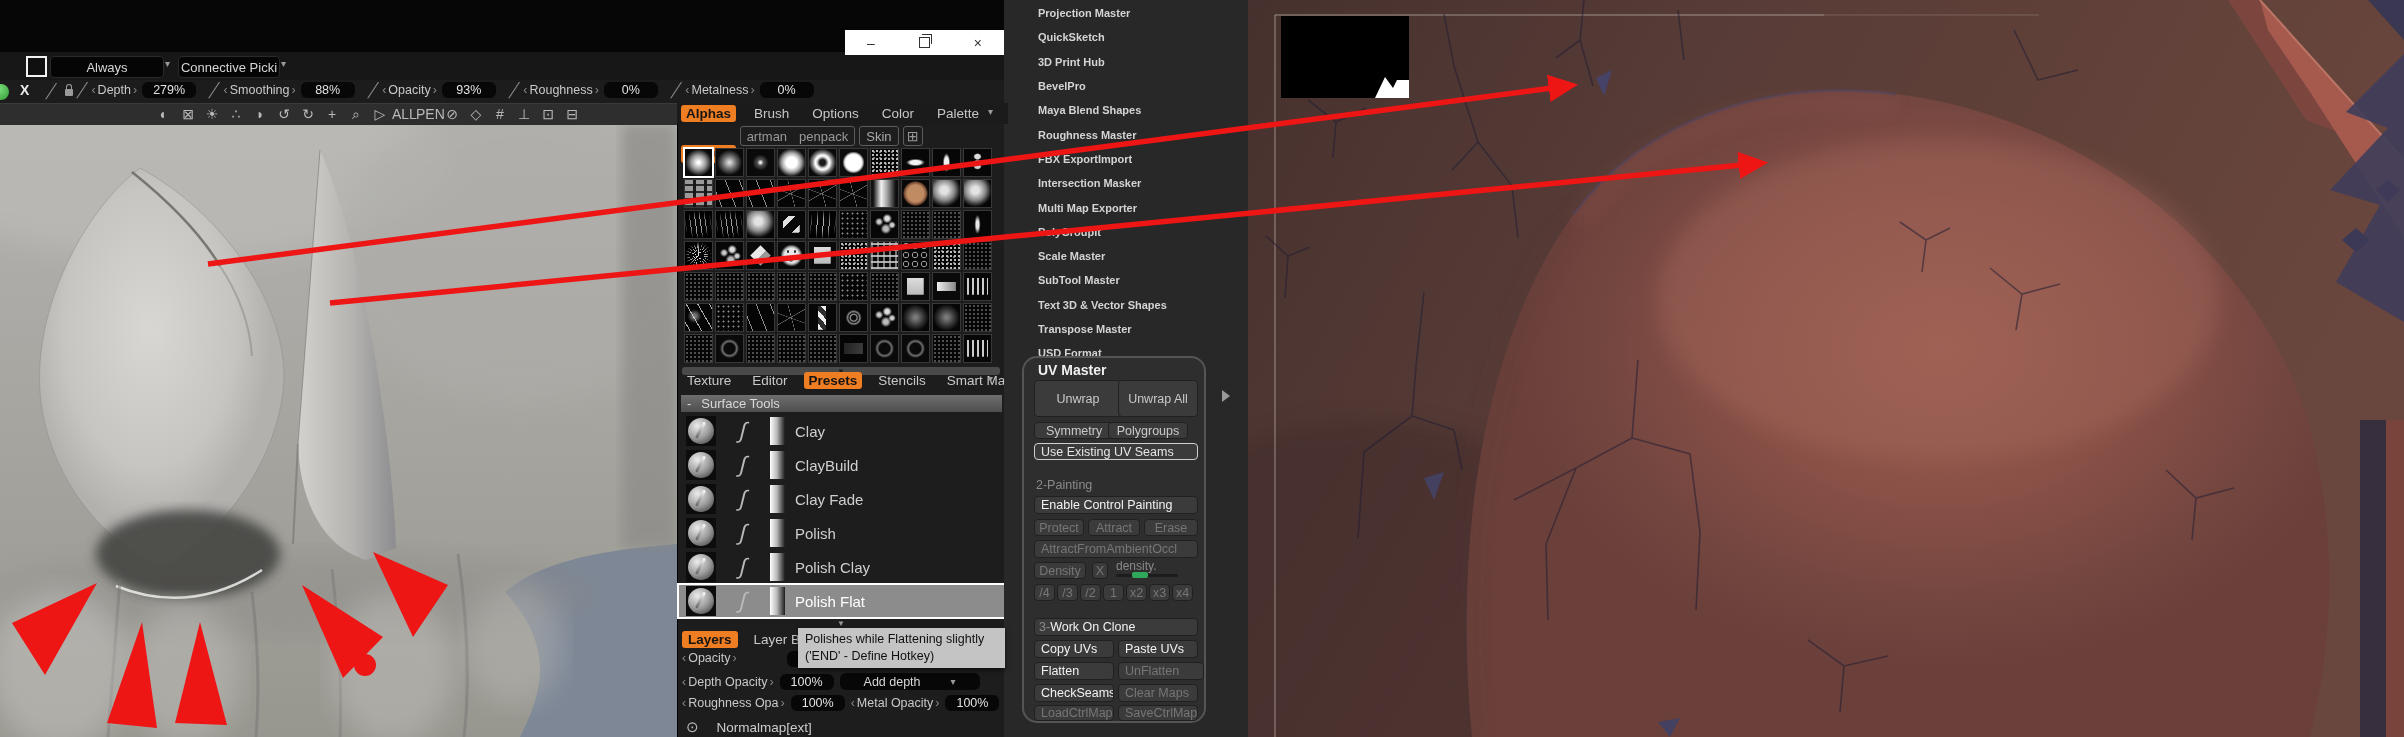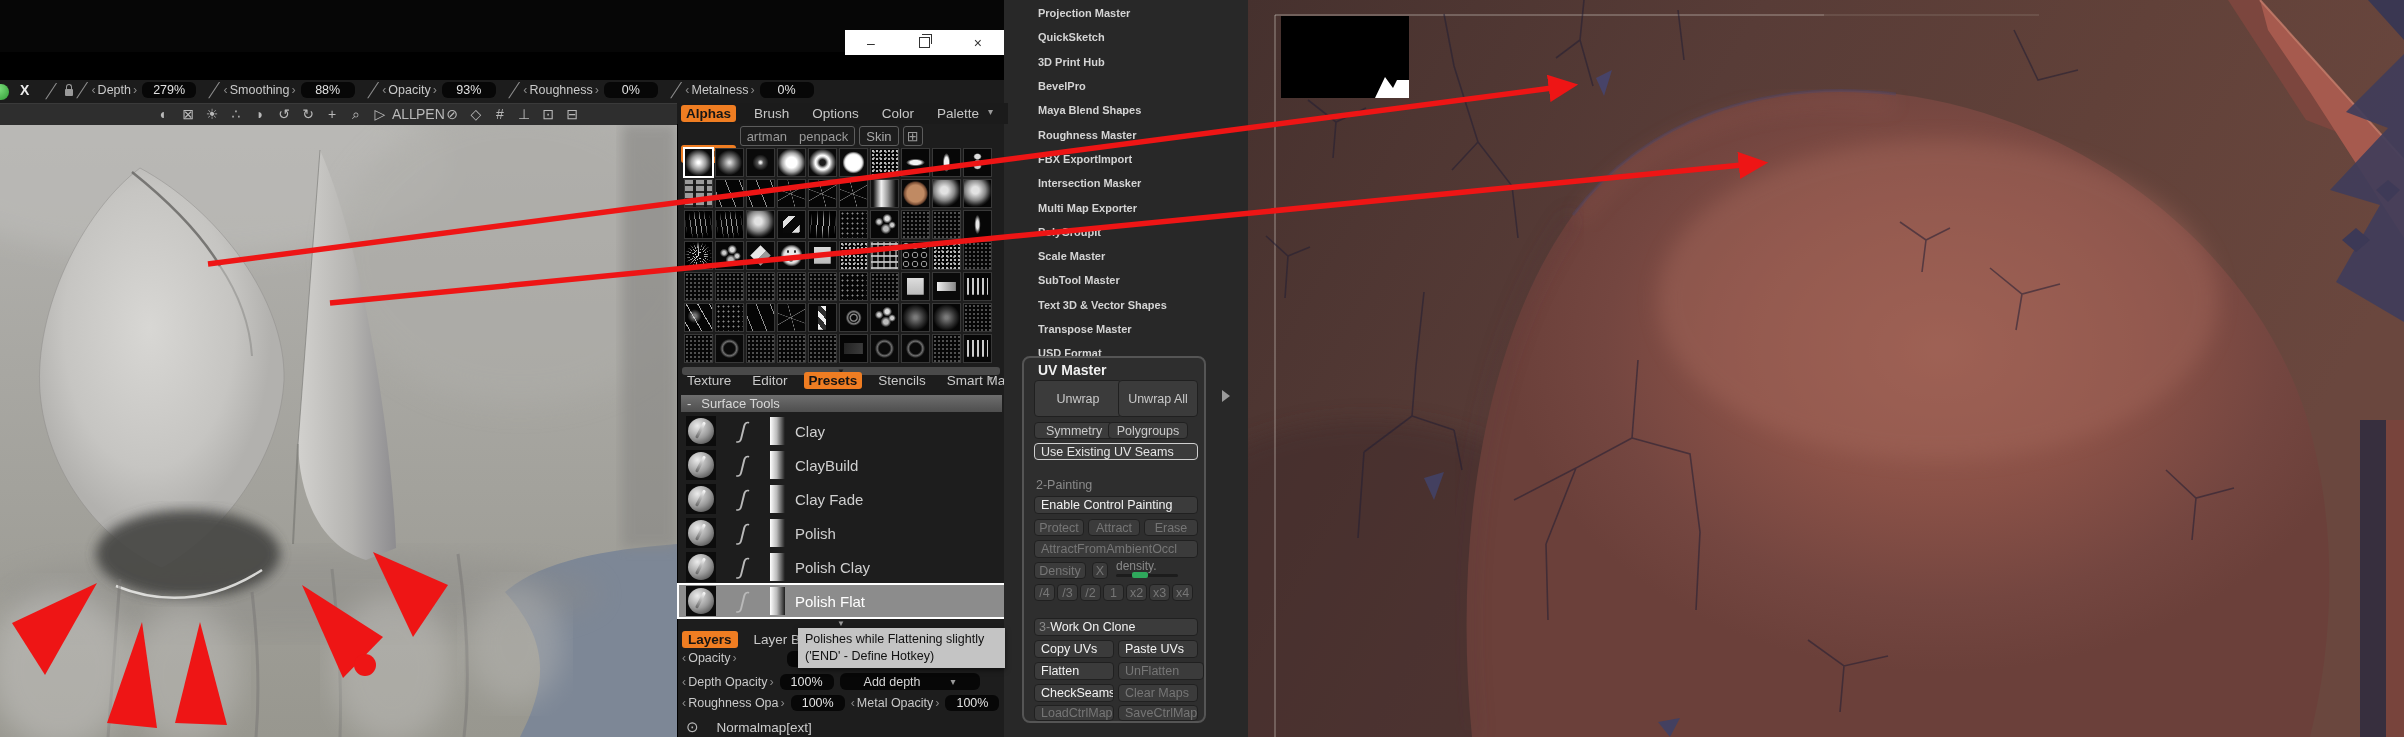--- a/index.html
+++ b/index.html
@@ -142,21 +142,21 @@
       box-shadow:0 2px 5px rgba(0,0,0,.5);}
   .eye{color:#b9b9b9;font-size:15px;}
   
   #plugin-col{left:1004px;top:0;width:244px;height:737px;background:#282828;}
   #plugin-menu{position:absolute;left:34px;top:1px;width:200px;}
   .pm-item{height:24.3px;display:flex;align-items:center;color:#d4d4d4;font-size:11px;white-space:nowrap;font-weight:bold;}
   #expand-arrow{position:absolute;left:218px;top:390px;width:0;height:0;
       border-left:8px solid #9a9a9a;border-top:6px solid transparent;border-bottom:6px solid transparent;}
   
   #uvpanel{position:absolute;left:18px;top:356px;width:184px;height:367px;background:#2e2e2e;
-      border:2px solid #555;border-radius:8px;box-sizing:border-box;}
+      border:2px solid #555;border-radius:15px;box-sizing:border-box;}
   #uvtitle{position:absolute;left:14px;top:4px;color:#f0f0f0;font-size:14px;font-weight:bold;}
   .uvbtn{position:absolute;background:#3b3b3b;border:1px solid #202020;border-radius:4px;
       color:#c9c9c9;font-size:12.5px;display:flex;align-items:center;justify-content:center;
       box-sizing:border-box;white-space:nowrap;overflow:hidden;}
   .uvbtn.lit{border:1px solid #cfcfcf;color:#e6e6e6;}
   .uvbtn.on{color:#f2f2f2;}
   .uvbtn.dis{color:#767676;}
   .uvlabel{position:absolute;color:#8a8a8a;font-size:12.5px;}
   .dens-wrap{position:absolute;display:flex;flex-direction:column;align-items:flex-start;}
   .dens-track{width:62px;height:3px;background:#1c1c1c;border-radius:2px;position:relative;margin-top:1px;}
@@ -282,20 +282,27 @@
     </g>
     <polygon points="348,78 364,70 356,96" fill="#474368"></polygon>
     <polygon points="176,478 196,472 186,500" fill="#434060"></polygon>
     <polygon points="410,722 432,718 422,737" fill="#434060"></polygon>
     <rect x="1112" y="420" width="26" height="317" fill="#2e2b3e" opacity=".85"></rect>
     <rect x="1138" y="420" width="18" height="317" fill="#7a443c" opacity=".9"></rect>
   </svg>
 
   <div id="topblack" class="abs"></div>
 
+  <div id="row-stroke" class="abs">
+    <div class="abs checkbox" style="left:26px;top:4px;"></div>
+    <div class="abs pill" style="left:50px;top:4px;width:112px;">Always</div>
+    <div class="abs dd-arrow" style="left:165px;top:6px;"></div>
+    <div class="abs pill" style="left:178px;top:4px;width:100px;">Connective Picki</div>
+    <div class="abs dd-arrow" style="left:281px;top:6px;"></div>
+  </div>
 
   <div id="row-sliders" class="abs">
     <div class="abs" style="left:-7px;top:4px;width:16px;height:16px;border-radius:50%;
          background:radial-gradient(circle at 35% 30%,#7ee07e,#2f9a34);"></div>
     <div class="abs" style="left:20px;top:2px;color:#ececec;font-weight:800;font-size:14px;">X</div>
     <span class="abs pen-glyph" style="left:47px;top:3px;">╱</span>
     <div class="abs lock" style="left:63px;top:9px;"></div>
     <div class="abs" style="left:78px;top:2px;display:flex;">
 
         <div class="slider-item">

